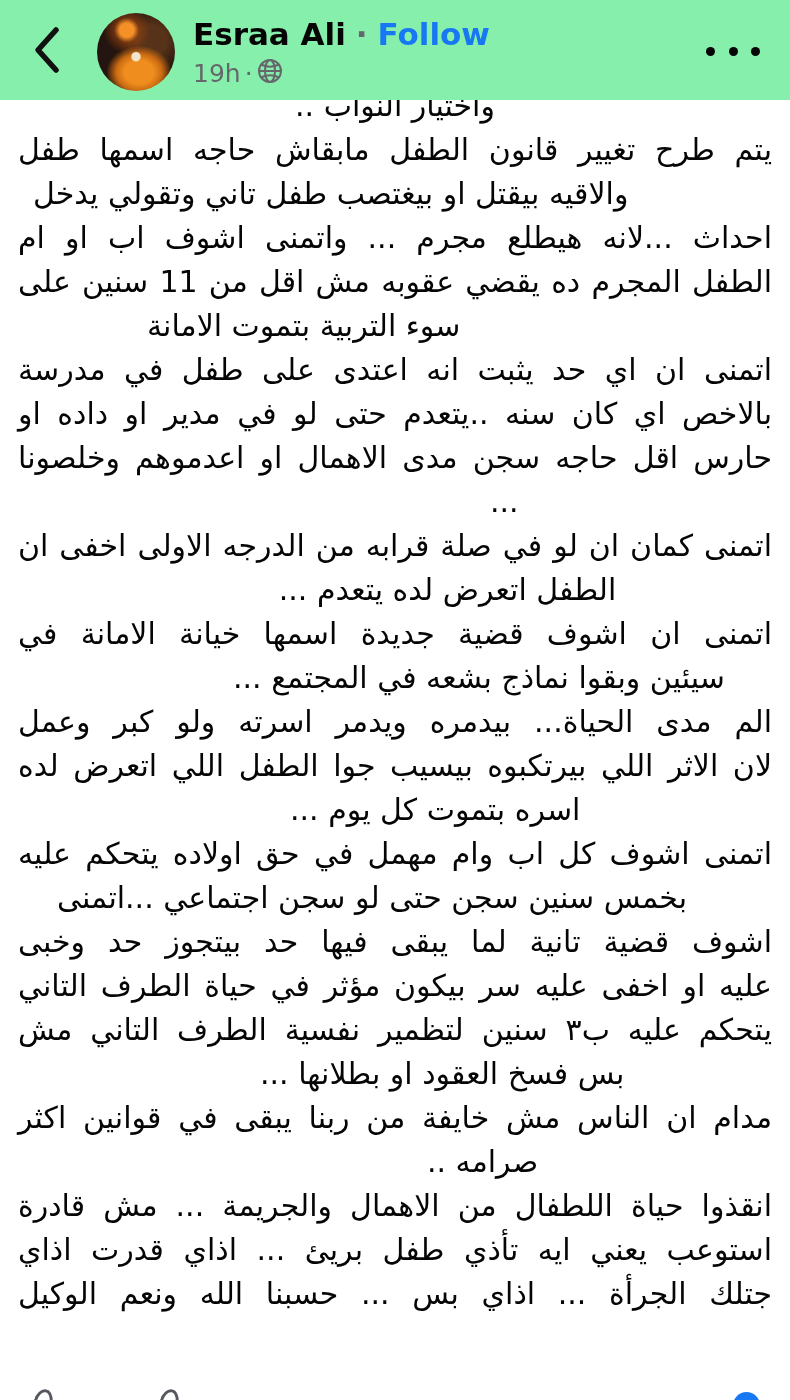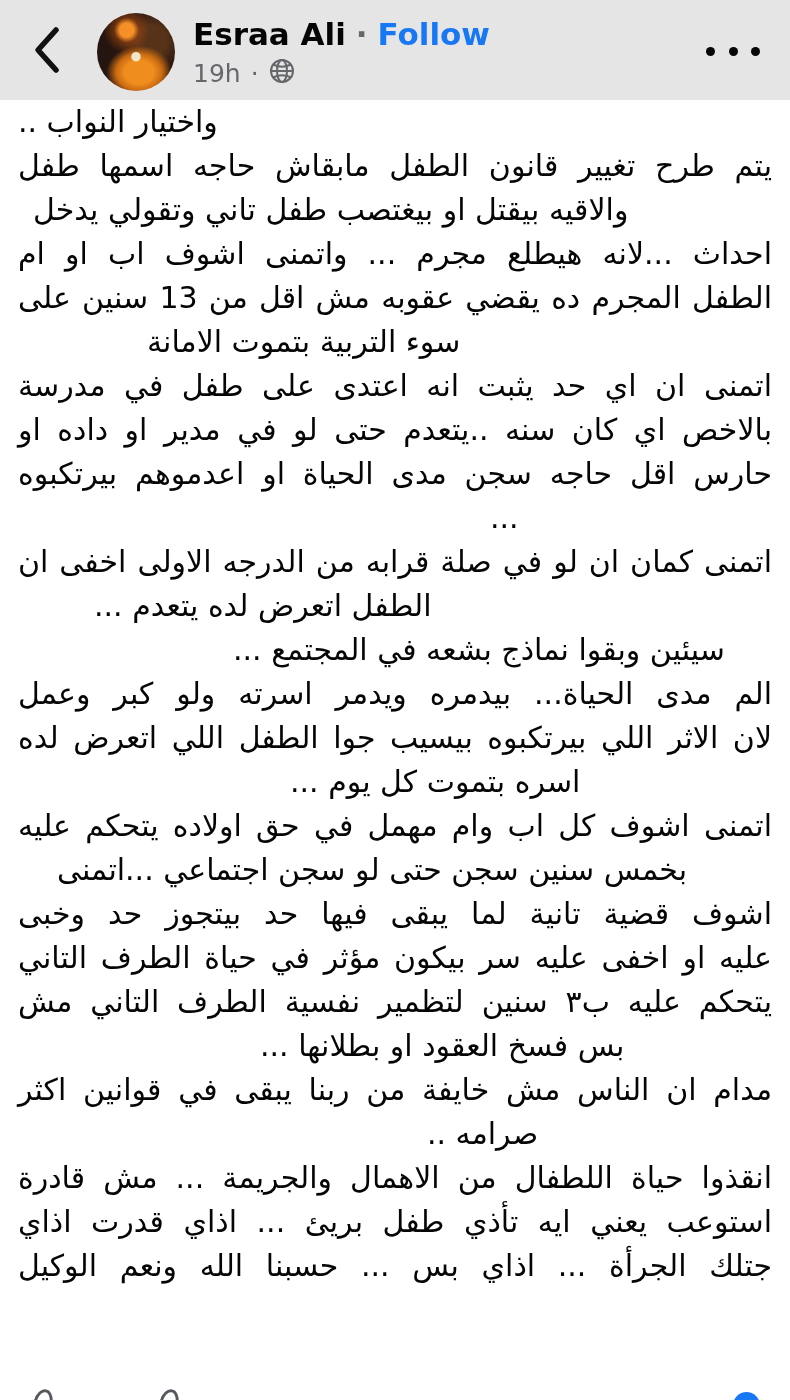--- a/index.html
+++ b/index.html
@@ -4,53 +4,53 @@
 <style>
   html,body{margin:0;padding:0;background:#e9ebee;}
   .screen{
     position:relative;width:790px;height:1400px;margin:0 auto;
     background:#ffffff;overflow:hidden;
     font-family:"DejaVu Sans","Liberation Sans",sans-serif;
   }
   
   .hdr{
     position:absolute;top:0;left:0;right:0;height:100px;
-    background:#e5e5e5;z-index:5;
+    background:#86efac;z-index:5;
   }
   .back-btn{position:absolute;left:28px;top:22px;width:40px;height:56px;
     background:none;border:none;padding:0;cursor:pointer;}
   .avatar{
     position:absolute;left:97px;top:13px;width:78px;height:78px;border-radius:50%;
     background:
       radial-gradient(circle at 38% 22%, rgba(255,150,40,.95) 0 9%, rgba(160,70,15,.55) 16%, rgba(40,20,10,0) 30%),
       radial-gradient(circle at 50% 56%, #f2e6cd 0 7%, rgba(242,230,205,0) 9%),
       radial-gradient(ellipse 42% 34% at 54% 76%, #ef8d1e 0 45%, #c96a12 70%, rgba(60,28,8,0) 100%),
       radial-gradient(circle at 70% 35%, rgba(120,70,30,.6) 0 20%, rgba(30,16,8,0) 45%),
       #251510;
     overflow:hidden;
   }
   .name-row{position:absolute;left:193px;top:16px;display:flex;align-items:baseline;gap:10px;
     font-size:31px;font-weight:bold;color:#050505;white-space:nowrap;}
   .name-sep{color:#65676b;font-weight:bold;}
   .follow{color:#1877f2;cursor:pointer;}
-  .meta-row{position:absolute;left:193px;top:56px;display:flex;align-items:center;gap:10px;
+  .meta-row{position:absolute;left:193px;top:56px;display:flex;align-items:center;gap:4px;
     font-size:25px;color:#65676b;}
   .globe{display:inline-block;margin-top:2px;}
   .more-btn{position:absolute;right:28px;top:40px;width:58px;height:22px;border:none;background:none;
     display:flex;align-items:center;justify-content:space-between;padding:0 2px;cursor:pointer;}
   .more-btn i{display:block;width:9px;height:9px;border-radius:50%;background:#050505;}
   
   .post{
     position:absolute;top:84px;left:18px;width:754px;z-index:1;
     direction:rtl;unicode-bidi:plaintext;
     font-size:30px;line-height:44px;color:#050505;
   }
   .post .ln{white-space:nowrap;}
   .post .lj{white-space:normal;text-align:justify;text-align-last:justify;}
-  .post .lr{text-align:left;margin-top:16px;}
+  .post .lr{text-align:center;}
   .post .ll{text-align:left;}
   
   .frag-hook{
     position:absolute;top:1389px;width:13px;height:18px;
     border:3.5px solid #55595f;border-radius:50% 50% 45% 45%/62% 62% 38% 38%;
     border-bottom-color:transparent;transform:rotate(14deg);
   }
   .frag-like{
     position:absolute;left:733px;top:1392px;width:27px;height:27px;border-radius:50%;
     background:#1877f2;
@@ -59,28 +59,29 @@
 </head>
 <body>
 
 <div class="screen">
 
   <div class="post" dir="rtl" lang="ar" id="post-text">
       <div class="ln lr">واختيار النواب ..</div>
       <div class="ln lj">يتم طرح تغيير قانون الطفل مابقاش حاجه اسمها طفل</div>
       <div class="ln ll" style="margin-left: 15px;">والاقيه بيقتل او بيغتصب طفل تاني وتقولي يدخل</div>
       <div class="ln lj">احداث ...لانه هيطلع مجرم ... واتمنى اشوف اب او ام</div>
-      <div class="ln lj">الطفل المجرم ده يقضي عقوبه مش اقل من 13 سنين على</div>
+      <div class="ln lj">الطفل المجرم ده يقضي عقوبه مش اقل من 11 سنين على</div>
       <div class="ln ll" style="margin-left: 129px;">سوء التربية بتموت الامانة</div>
       <div class="ln lj">اتمنى ان اي حد يثبت انه اعتدى على طفل في مدرسة</div>
       <div class="ln lj">بالاخص اي كان سنه ..يتعدم حتى لو في مدير او داده او</div>
-      <div class="ln lj">حارس اقل حاجه سجن مدى الحياة او اعدموهم بيرتكبوه</div>
+      <div class="ln lj">حارس اقل حاجه سجن مدى الاهمال او اعدموهم وخلصونا</div>
       <div class="ln ll" style="margin-left: 472px;">...</div>
       <div class="ln lj">اتمنى كمان ان لو في صلة قرابه من الدرجه الاولى اخفى ان</div>
-      <div class="ln ll" style="margin-left: 76px;">الطفل اتعرض لده يتعدم ...</div>
+      <div class="ln ll" style="margin-left: 105px; text-align: center;">الطفل اتعرض لده يتعدم ...</div>
+      <div class="ln lj">اتمنى ان اشوف قضية جديدة اسمها خيانة الامانة في</div>
       <div class="ln ll" style="margin-left: 215px;">سيئين وبقوا نماذج بشعه في المجتمع ...</div>
       <div class="ln lj">الم مدى الحياة...  بيدمره ويدمر اسرته ولو كبر وعمل</div>
       <div class="ln lj">لان الاثر اللي بيرتكبوه بيسيب جوا الطفل اللي اتعرض لده</div>
       <div class="ln ll" style="margin-left: 272px;">اسره بتموت كل يوم ...</div>
       <div class="ln lj">اتمنى اشوف كل اب وام مهمل في حق اولاده يتحكم عليه</div>
       <div class="ln ll" style="margin-left: 39px;">بخمس سنين سجن حتى لو سجن اجتماعي ...اتمنى</div>
       <div class="ln lj">اشوف قضية تانية لما يبقى فيها حد بيتجوز حد وخبى</div>
       <div class="ln lj">عليه او اخفى عليه سر بيكون مؤثر في حياة الطرف التاني</div>
       <div class="ln lj">يتحكم عليه ب٣ سنين لتظمير نفسية الطرف التاني مش</div>
       <div class="ln ll" style="margin-left: 242px;">بس فسخ العقود او بطلانها ...</div>

